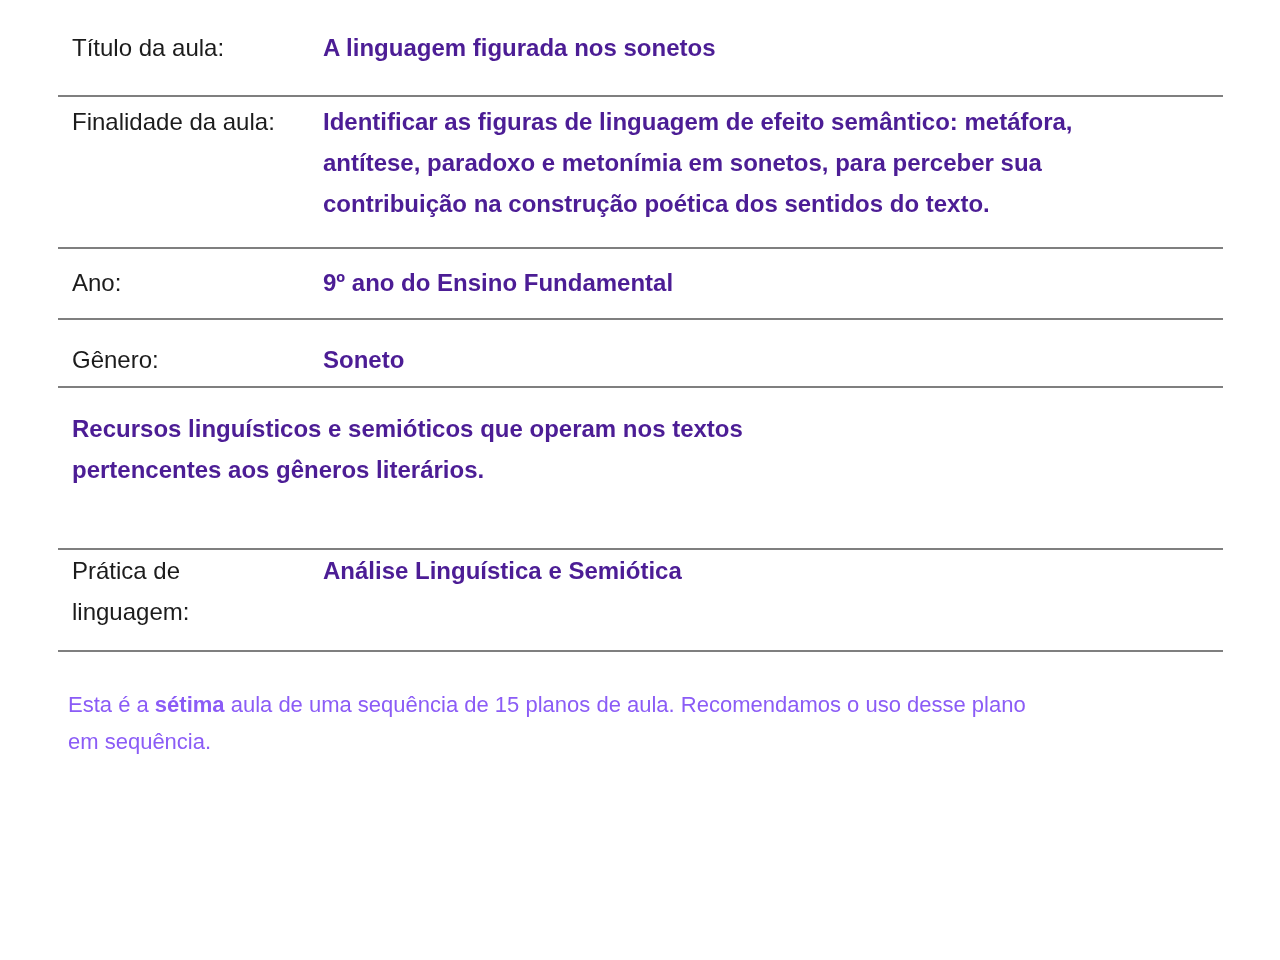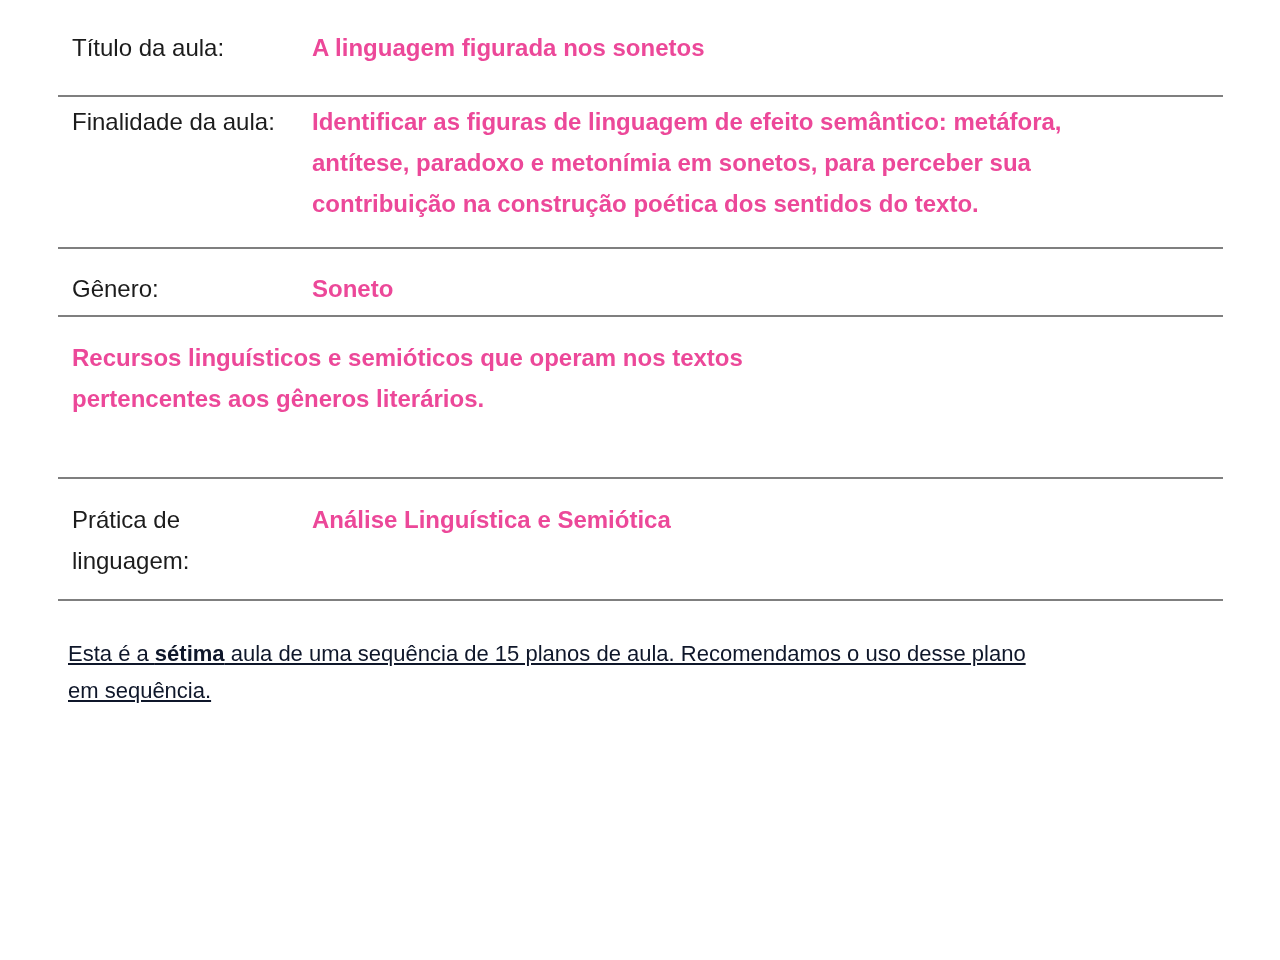--- a/index.html
+++ b/index.html
@@ -16,70 +16,74 @@
   }
   .sheet {
     margin: 0 57px 0 58px; 
   }
   .row {
     display: flex;
     align-items: flex-start;
     border-bottom: 2px solid #7f7f7f;
     padding-left: 14px; 
     box-sizing: border-box;
+    gap: 11px;
   }
   .row .label {
     flex: 0 0 205px;
     width: 205px;
     margin-right: 35px; 
     font-size: 24px;
     line-height: 41px;
     font-weight: 400;
     color: #1c1c1c;
   }
   .row .value {
     max-width: 800px;
     font-size: 24px;
     line-height: 41px;
     font-weight: 700;
-    color: #ec4899;
+    color: #4c1d95;
   }
   
   .row.r0 { padding-top: 27px; padding-bottom: 27px; }
   .row.r1 { padding-top: 4px; padding-bottom: 23px; }
   .row.r2 { padding-top: 13px; padding-bottom: 15px; }
   .row.r3 { padding-top: 19px; padding-bottom: 6px; }
   .row.r4 { padding-top: 20px; padding-bottom: 58px; }
-  .row.r5 { padding-top: 20px; padding-bottom: 18px; }
+  .row.r5 { padding-bottom: 18px; }
   .row.r6 { padding-top: 22px; padding-bottom: 19px; }
   .footer-note {
     padding: 12px 0 0 10px; 
     font-size: 22px;
     line-height: 37px;
     max-width: 990px;
-    color: #0f172a;
-    text-decoration: underline;
+    color: #8b5cf6;
   }
   .footer-note .bold { font-weight: 700; }
 </style>
 </head>
 <body>
 
 <div class="sheet">
 
   <div class="row r0">
     <div class="label">Título da aula:</div>
     <div class="value">A linguagem figurada nos sonetos</div>
   </div>
 
   <div class="row r1">
     <div class="label">Finalidade da aula:</div>
     <div class="value">Identificar as figuras de linguagem de efeito semântico: metáfora, antítese, paradoxo e metonímia em sonetos, para perceber sua contribuição na construção poética dos sentidos do texto.</div>
   </div>
 
+  <div class="row r2">
+    <div class="label">Ano:</div>
+    <div class="value">9º ano do Ensino Fundamental</div>
+  </div>
 
   <div class="row r3">
     <div class="label">Gênero:</div>
     <div class="value">Soneto</div>
   </div>
 
   <div class="row r4">
     <div class="value">Recursos linguísticos e semióticos que operam nos textos pertencentes aos gêneros literários.</div>
   </div>
 

